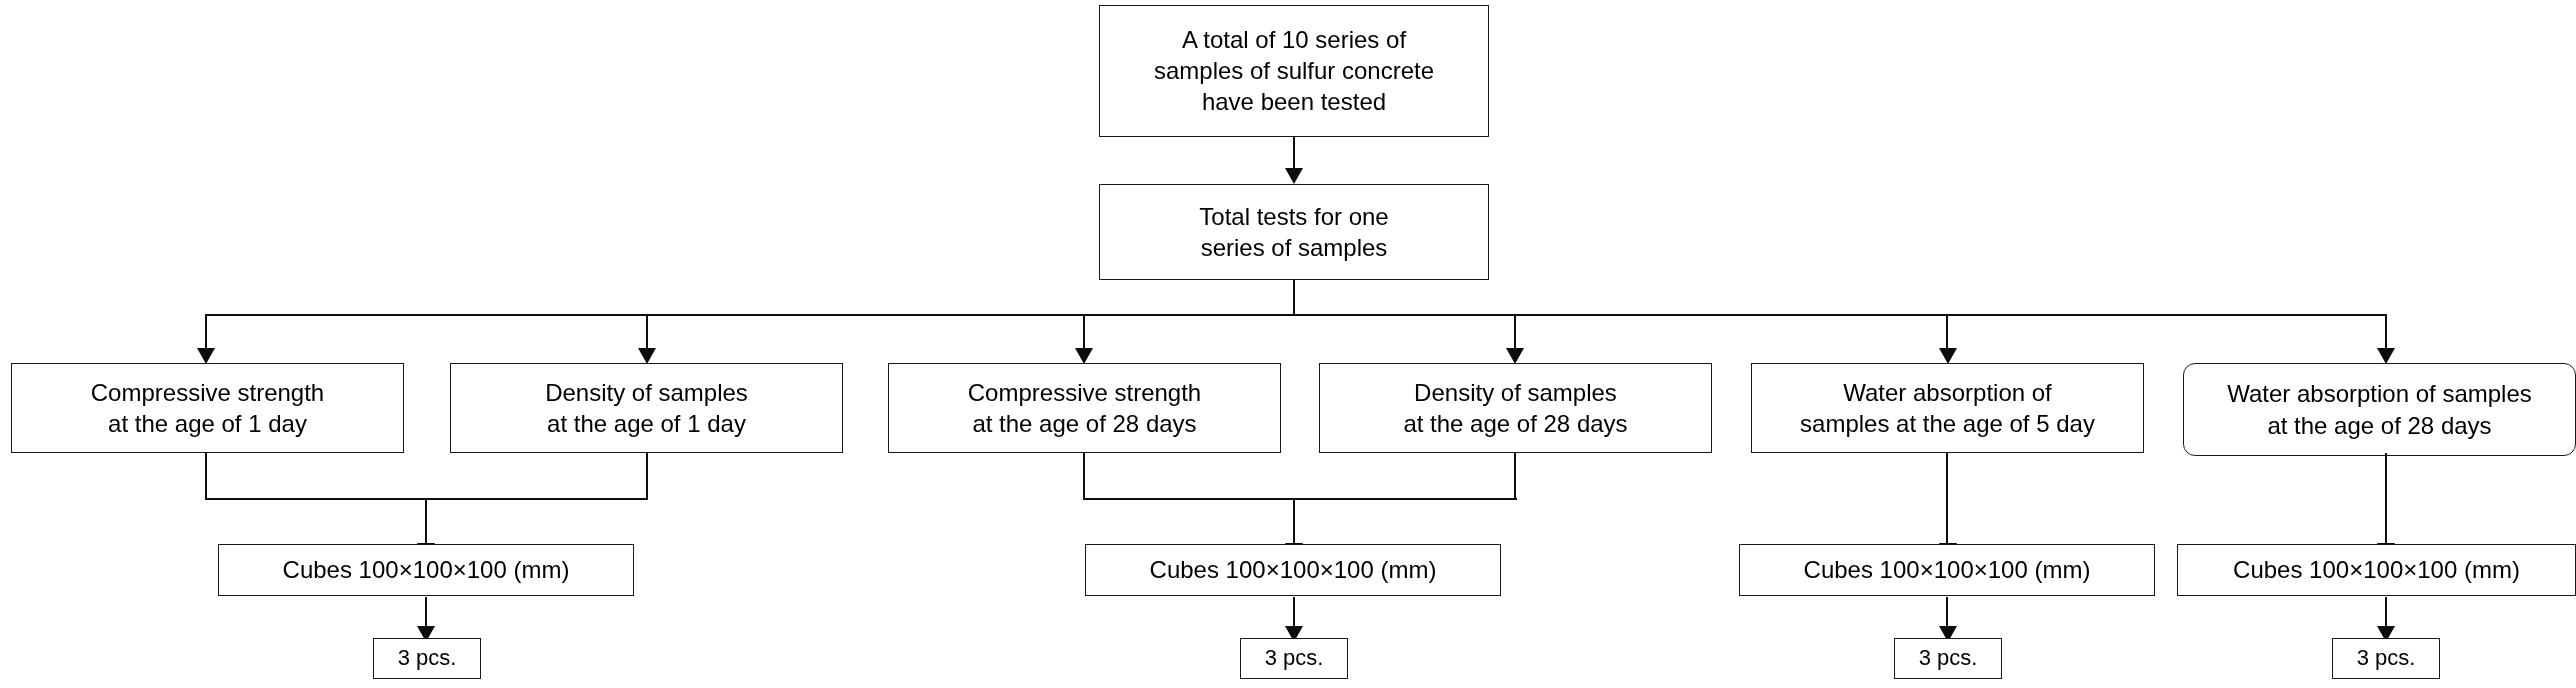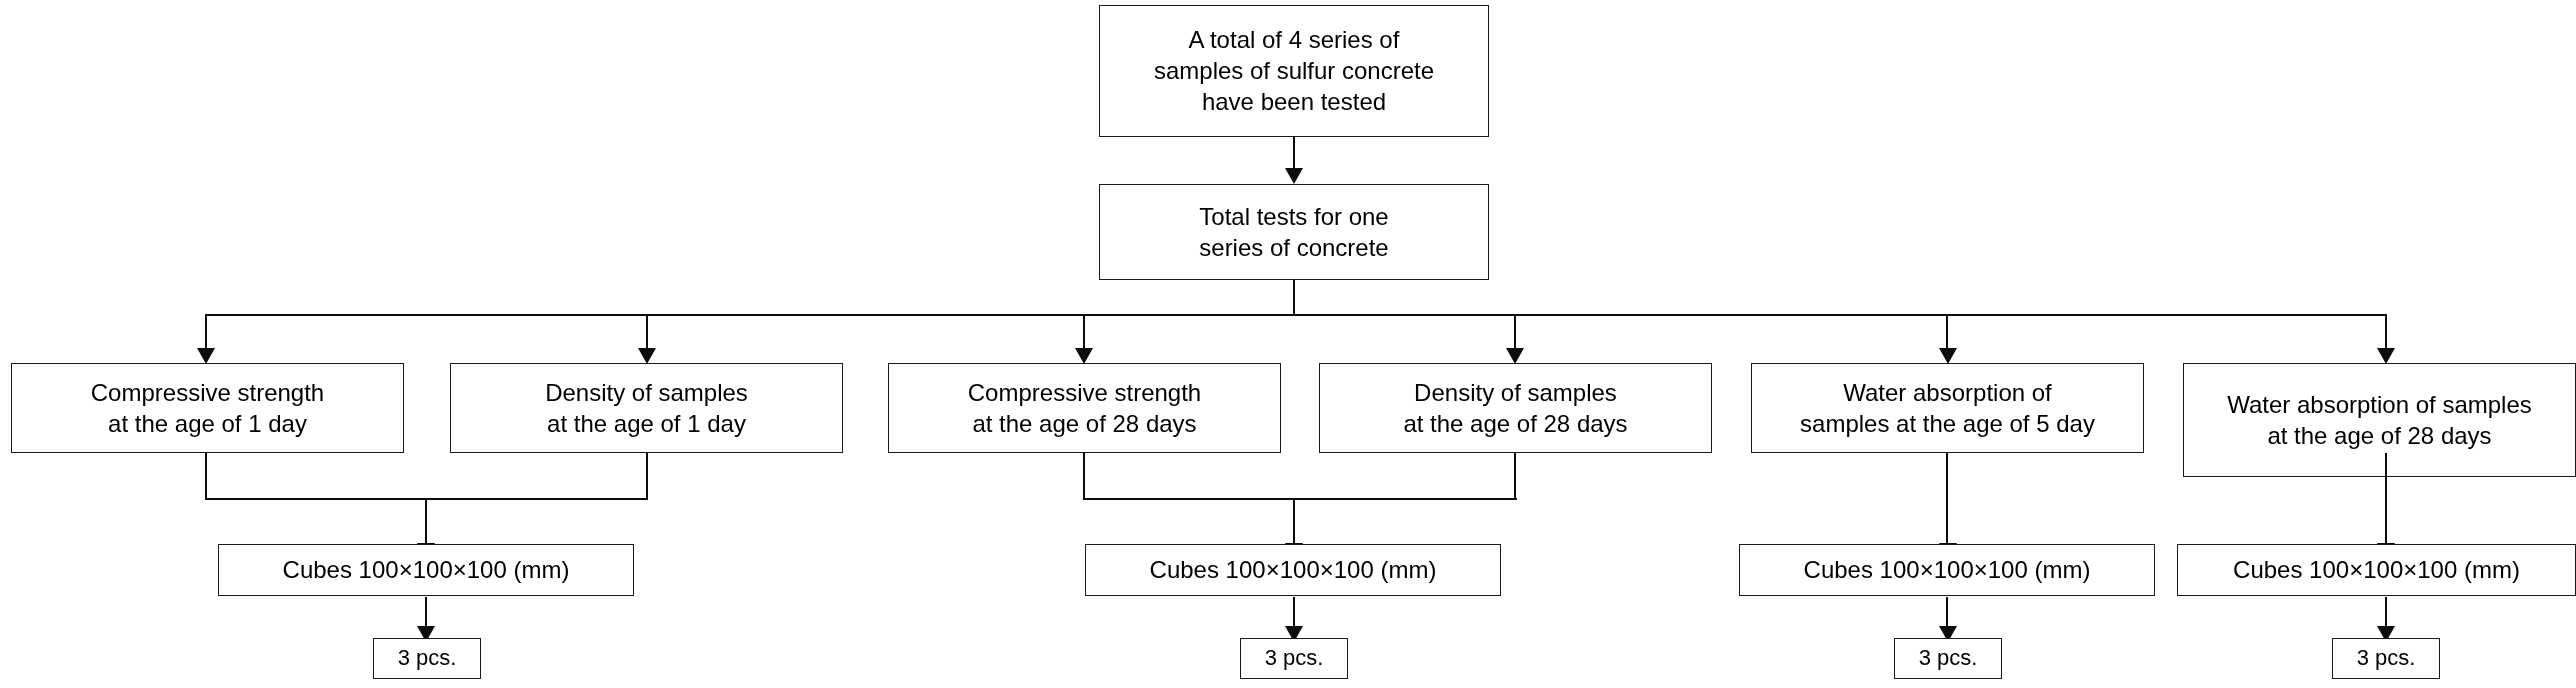--- a/index.html
+++ b/index.html
@@ -65,29 +65,29 @@
     border-left: 9px solid transparent;
     border-right: 9px solid transparent;
     border-top: 16px solid #0d0d0d;
   }
 </style>
 </head>
 <body>
 
 <div id="canvas">
 
-  <div class="node node-top" style="left:1099px; top:4.9px; width:390px; height:132px;">A total of 4 series of
+  <div class="node node-top" style="left:1099px; top:4.9px; width:390px; height:132px;">A total of 10 series of
 samples of sulfur concrete
 have been tested</div>
 
   <div class="seg seg-v" style="left:1293px; top:137px; width:2.4px; height:35px;"></div>
   <div class="arrowhead" style="left:1285px; top:168px;"></div>
 
   <div class="node node-mid" style="left:1099px; top:184px; width:390px; height:96px;">Total tests for one
-series of concrete</div>
+series of samples</div>
 
   <div class="seg seg-v" style="left:1293px; top:280px; width:2.4px; height:36px;"></div>
 
   <div class="seg seg-h" style="left:205px; top:314px; width:2182px; height:2.4px;"></div>
 
   <div class="seg seg-v" style="left:205px;  top:314px; width:2.4px; height:38px;"></div>
   <div class="arrowhead" style="left:197px;  top:348px;"></div>
 
   <div class="seg seg-v" style="left:646px; top:314px; width:2.4px; height:38px;"></div>
   <div class="arrowhead" style="left:638px; top:348px;"></div>
@@ -112,21 +112,21 @@
 
   <div class="node node-leaf" style="left:888px; top:363px; width:393px; height:90px;">Compressive strength
 at the age of 28 days</div>
 
   <div class="node node-leaf" style="left:1319px; top:363px; width:393px; height:90px;">Density of samples
 at the age of 28 days</div>
 
   <div class="node node-leaf" style="left:1751px; top:363px; width:393px; height:90px;">Water absorption of
 samples at the age of 5 day</div>
 
-  <div class="node node-leaf" style="left:2183px; top:363px; width:393px; height:114px;">Water absorption of samples
+  <div class="node node-leaf" style="left:2183px; top:363px; width:393px; height:93px;border-radius:12px;">Water absorption of samples
 at the age of 28 days</div>
 
   <div class="seg seg-v" style="left:205px; top:453px; width:2.4px; height:47px;"></div>
   <div class="seg seg-v" style="left:646px; top:453px; width:2.4px; height:47px;"></div>
   <div class="seg seg-h" style="left:205px; top:498px; width:443px; height:2.4px;"></div>
   <div class="seg seg-v" style="left:425px; top:498px; width:2.4px; height:50px;"></div>
   <div class="arrowhead" style="left:417px; top:543px;"></div>
 
   <div class="seg seg-v" style="left:1083px; top:453px; width:2.4px; height:47px;"></div>
   <div class="seg seg-v" style="left:1514px; top:453px; width:2.4px; height:47px;"></div>

